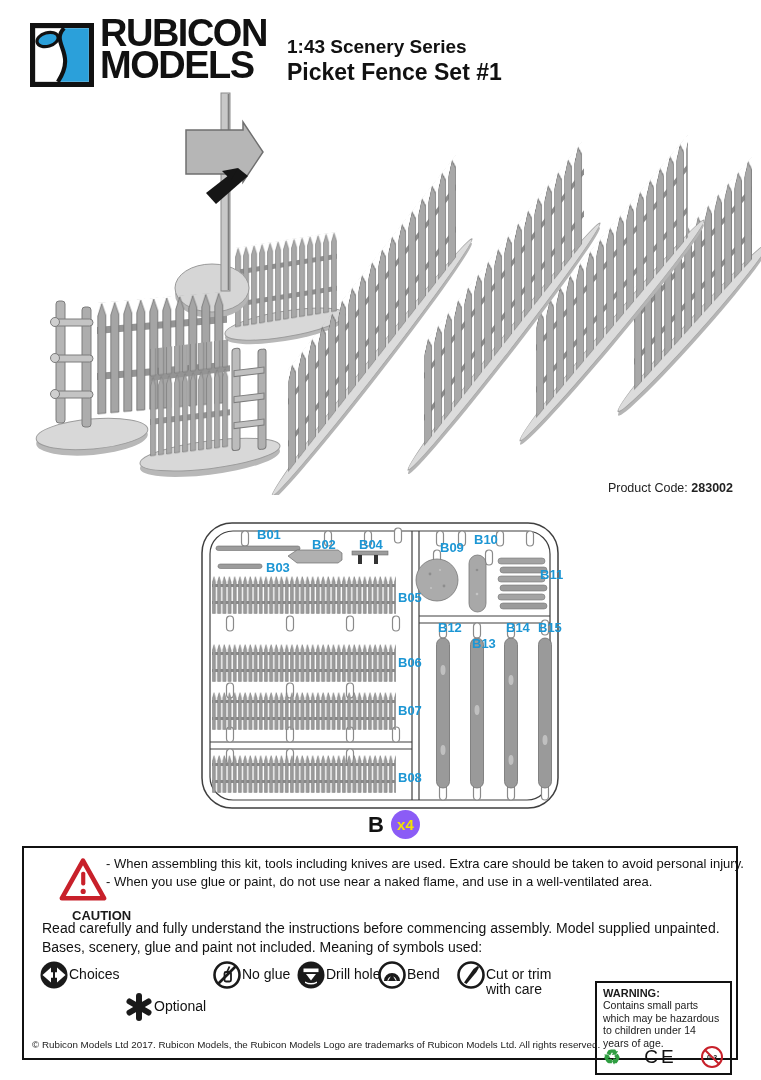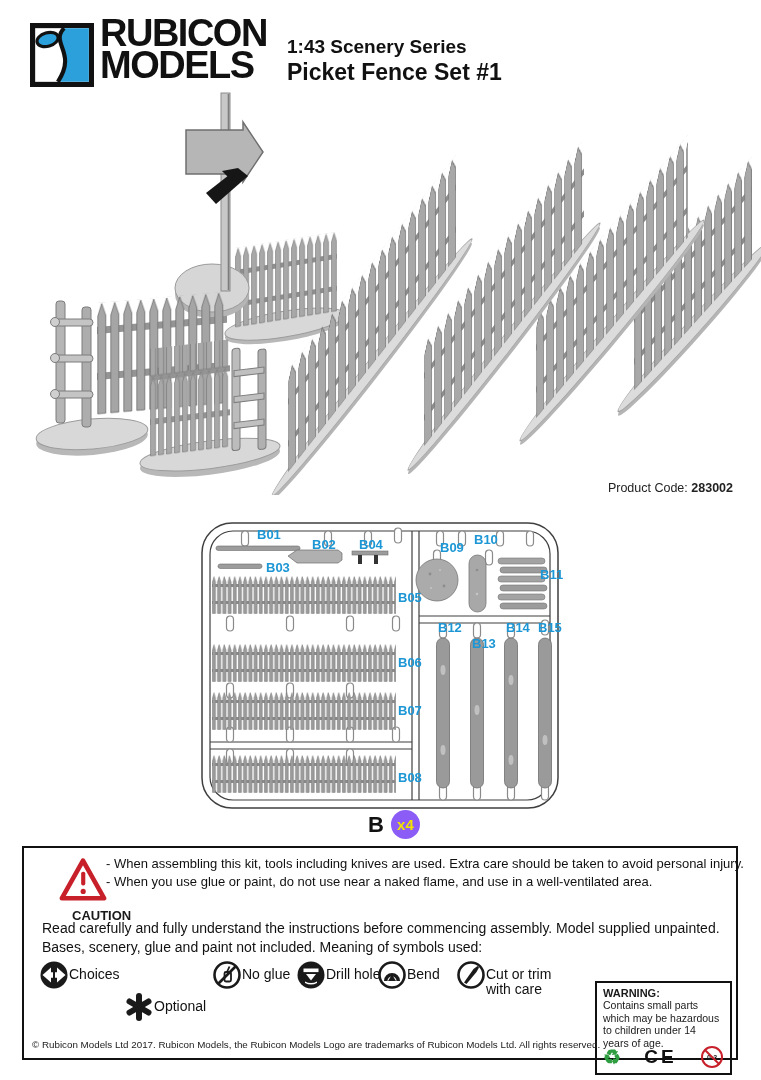--- a/index.html
+++ b/index.html
@@ -34,21 +34,21 @@
   .para{position:absolute;left:18px;top:71px;width:700px;font-size:14px;line-height:19px;color:#111;}
   .symrow{position:absolute;left:0;top:112px;width:712px;height:54px;}
   .sym{position:absolute;display:flex;align-items:flex-start;}
   .symlabel{font-size:14px;color:#111;padding-top:7px;line-height:15px;}
   .symwrap{width:66px;}
   .warnbox{position:absolute;left:571px;top:110px;width:137px;height:94px;border:2px solid #111;padding:4px 6px;box-sizing:border-box;margin-top:23px;}
   .warntitle{font-size:11px;font-weight:bold;}
   .warntext{font-size:10.5px;line-height:12.5px;}
   .warnicons{position:absolute;left:6px;right:6px;bottom:4px;display:flex;align-items:center;justify-content:space-between;}
   .recycle{color:#2f9e41;font-size:20px;font-weight:bold;}
-  .cemark{font-size:19px;font-weight:bold;letter-spacing:3px;color:#111;}
+  .cemark{font-size:19px;font-weight:normal;letter-spacing:3px;color:#111;}
   .copyright{position:absolute;left:8px;bottom:8px;font-size:9.8px;color:#222;}
 </style>
 </head>
 <body>
 
 <div id="sheet">
 
   <svg class="abs" style="left:30px;top:23px;" width="64" height="64" viewBox="0 0 62 62">
     <rect x="2.5" y="2.5" width="57" height="57" fill="#ffffff" stroke="#111" stroke-width="5"></rect>
     <path d="M33,5 C19,20 46,28 27,57 L57,57 L57,5 Z" fill="#2ba0da"></path>

